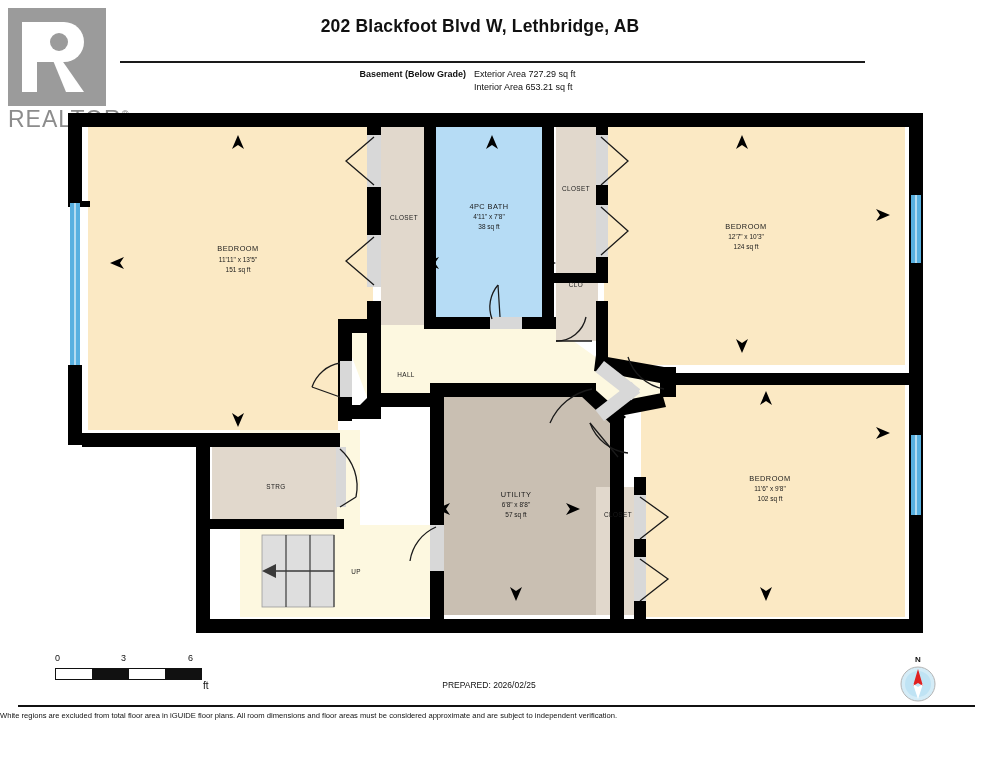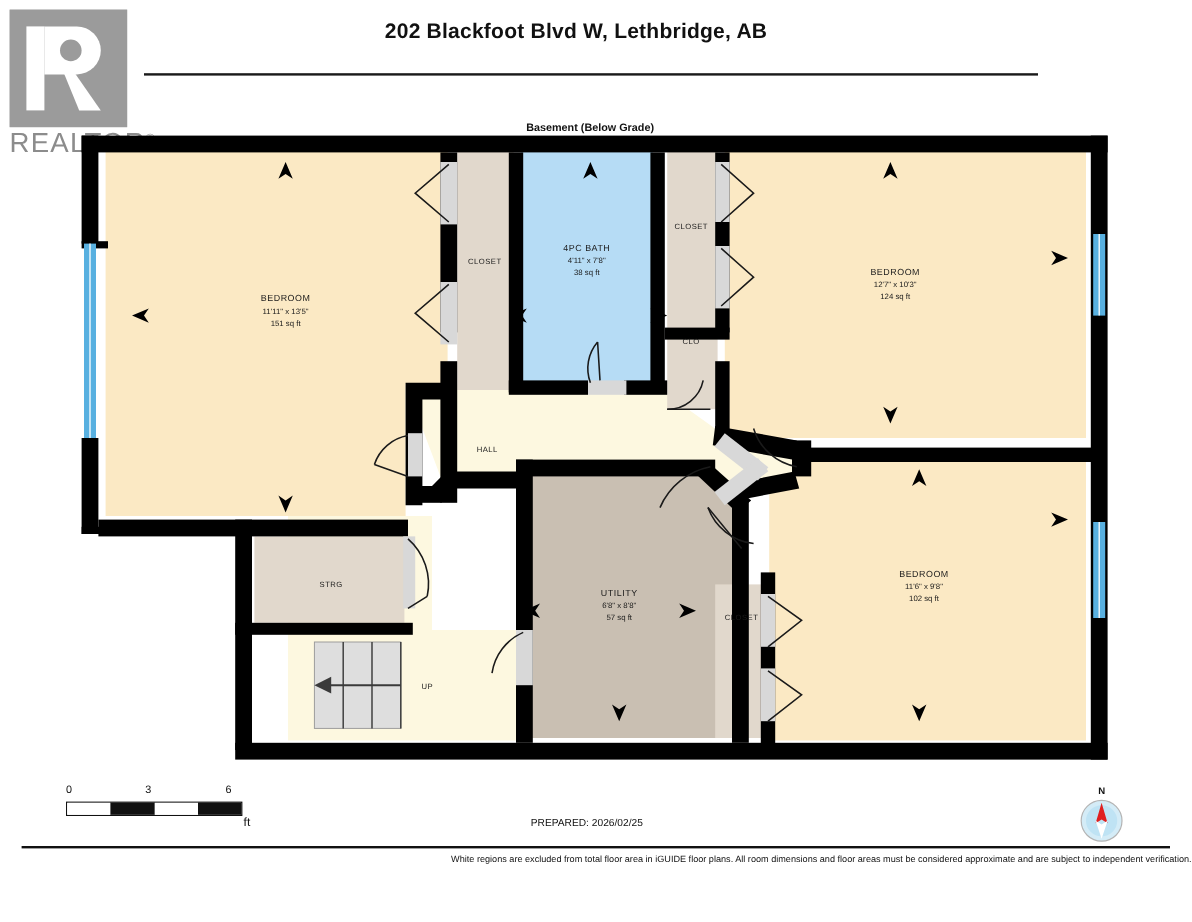--- a/index.html
+++ b/index.html
@@ -11,21 +11,21 @@
   #logo .mark{position:absolute;left:0;top:0;width:98px;height:98px;background:#9b9b9b;}
   #logo .realtor-word{position:absolute;left:0;top:98px;font-size:23px;letter-spacing:1px;
         color:#8c8c8c;font-family:"Liberation Sans",sans-serif;white-space:nowrap;}
   #logo .reg{font-size:10px;vertical-align:super;}
 
   #title{position:absolute;left:120px;top:16px;width:720px;text-align:center;
          font-size:17.5px;font-weight:bold;letter-spacing:.2px;}
   #title-rule{position:absolute;left:120px;top:61px;width:745px;height:2px;background:#1a1a1a;}
 
   #subhead{position:absolute;left:120px;top:68px;width:720px;text-align:center;font-size:9px;}
-  #subhead .row{display:flex;justify-content:center;align-items:flex-start;gap:8px;line-height:13px;margin-top:32px;}
+  #subhead .row{display:flex;justify-content:center;align-items:flex-start;gap:8px;line-height:13px;}
   #subhead .lvl{font-weight:bold;text-align:right;width:130px;}
   #subhead .areas{text-align:left;width:150px;}
 
   
   #plan{position:absolute;left:0;top:105px;width:993px;height:545px;}
   #plan svg{display:block;}
 
   .rmlabel{font-family:"Liberation Sans",sans-serif;fill:#1a1a1a;text-anchor:middle;}
   .rm-name{font-size:7.4px;letter-spacing:.45px;}
   .rm-dim{font-size:6.5px;}
@@ -39,21 +39,21 @@
   #scale-nums span{position:absolute;top:-15px;font-size:9px;}
   #scale-ft{position:absolute;left:203px;top:680px;font-size:10px;}
 
   #prepared{position:absolute;left:0;top:680px;width:978px;text-align:center;font-size:8.5px;}
 
   #compass{position:absolute;left:898px;top:655px;width:40px;height:48px;}
   #compass .n{position:absolute;left:0;top:0;width:40px;text-align:center;
               font-size:8px;font-weight:bold;}
 
   #foot-rule{position:absolute;left:18px;top:705px;width:957px;height:2px;background:#111;}
-  #disclaimer{position:absolute;left:0;top:711px;width:993px;text-align:right;font-size:7.6px;color:#111;}
+  #disclaimer{position:absolute;left:0;top:711px;width:993px;text-align:left;font-size:7.6px;color:#111;}
 </style>
 </head>
 <body>
 
 <div id="logo">
   <div class="mark">
     <svg width="98" height="98" viewBox="0 0 98 98">
       <rect x="0" y="0" width="98" height="98" fill="#9b9b9b"></rect>
       <rect x="14" y="14" width="15" height="70" fill="#ffffff"></rect>
       <path d="M29 14 H56 A20 20 0 0 1 56 54 H29 Z" fill="#ffffff"></path>
@@ -62,20 +62,24 @@
     </svg>
   </div>
   <div class="realtor-word"><span>REALTOR</span><span class="reg">®</span></div>
 </div>
 
 <div id="title">202 Blackfoot Blvd W, Lethbridge, AB</div>
 <div id="title-rule"></div>
 <div id="subhead">
   <div class="row">
     <div class="lvl">Basement (Below Grade)</div>
+    <div class="areas">
+      <div>Exterior Area 727.29 sq ft</div>
+      <div>Interior Area 653.21 sq ft</div>
+    </div>
   </div>
 </div>
 
 <div id="plan">
 <svg width="993" height="545" viewBox="0 0 993 545">
 
   <g>
 
     <path d="M88 20 H373 V215 H338 V325 H88 Z" fill="#fbe9c4"></path>
 

